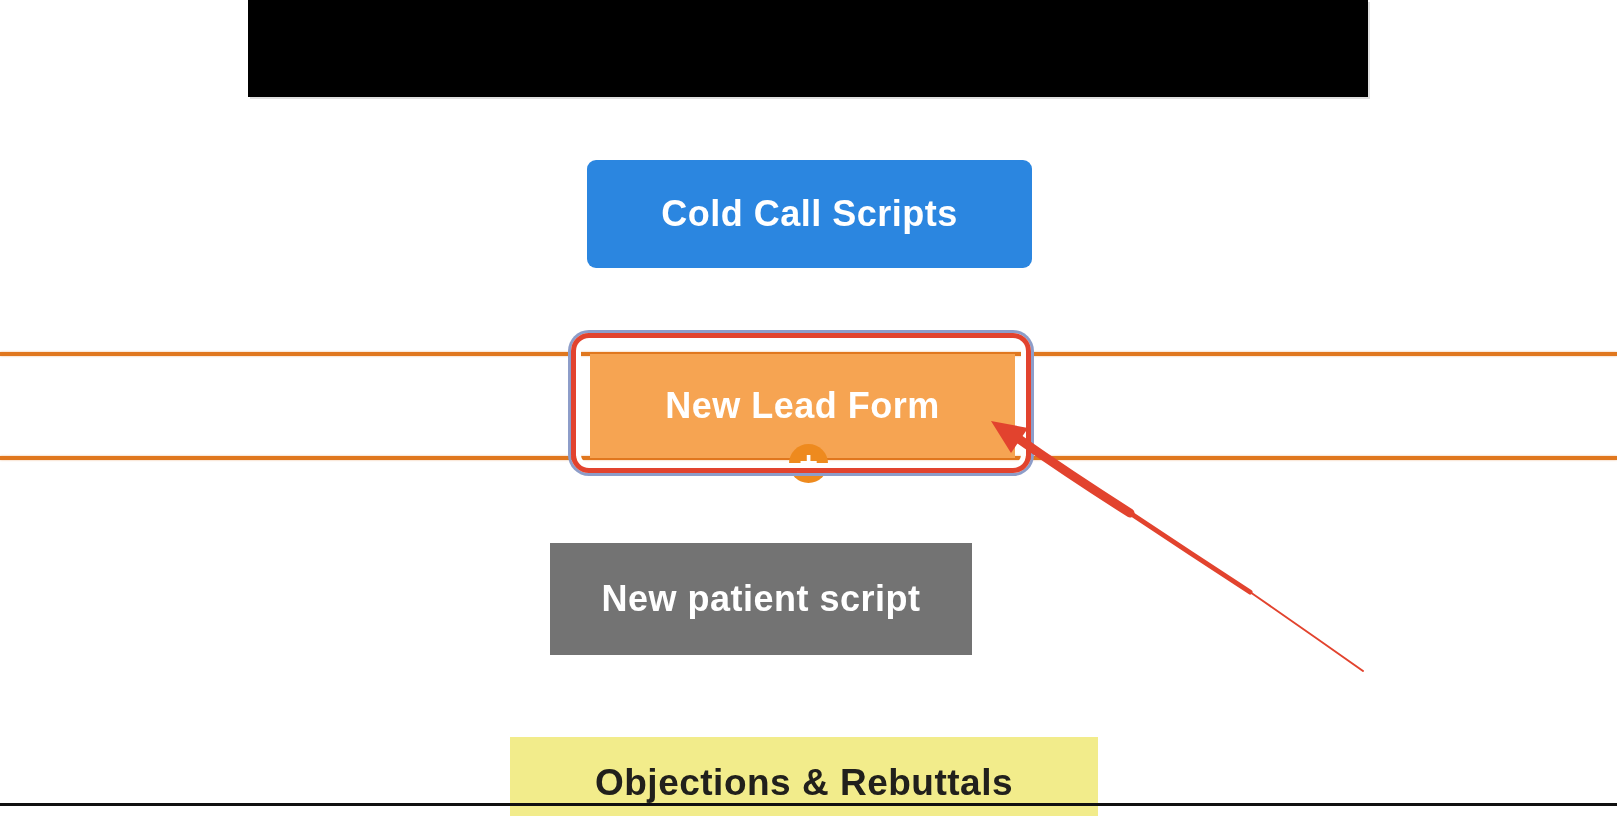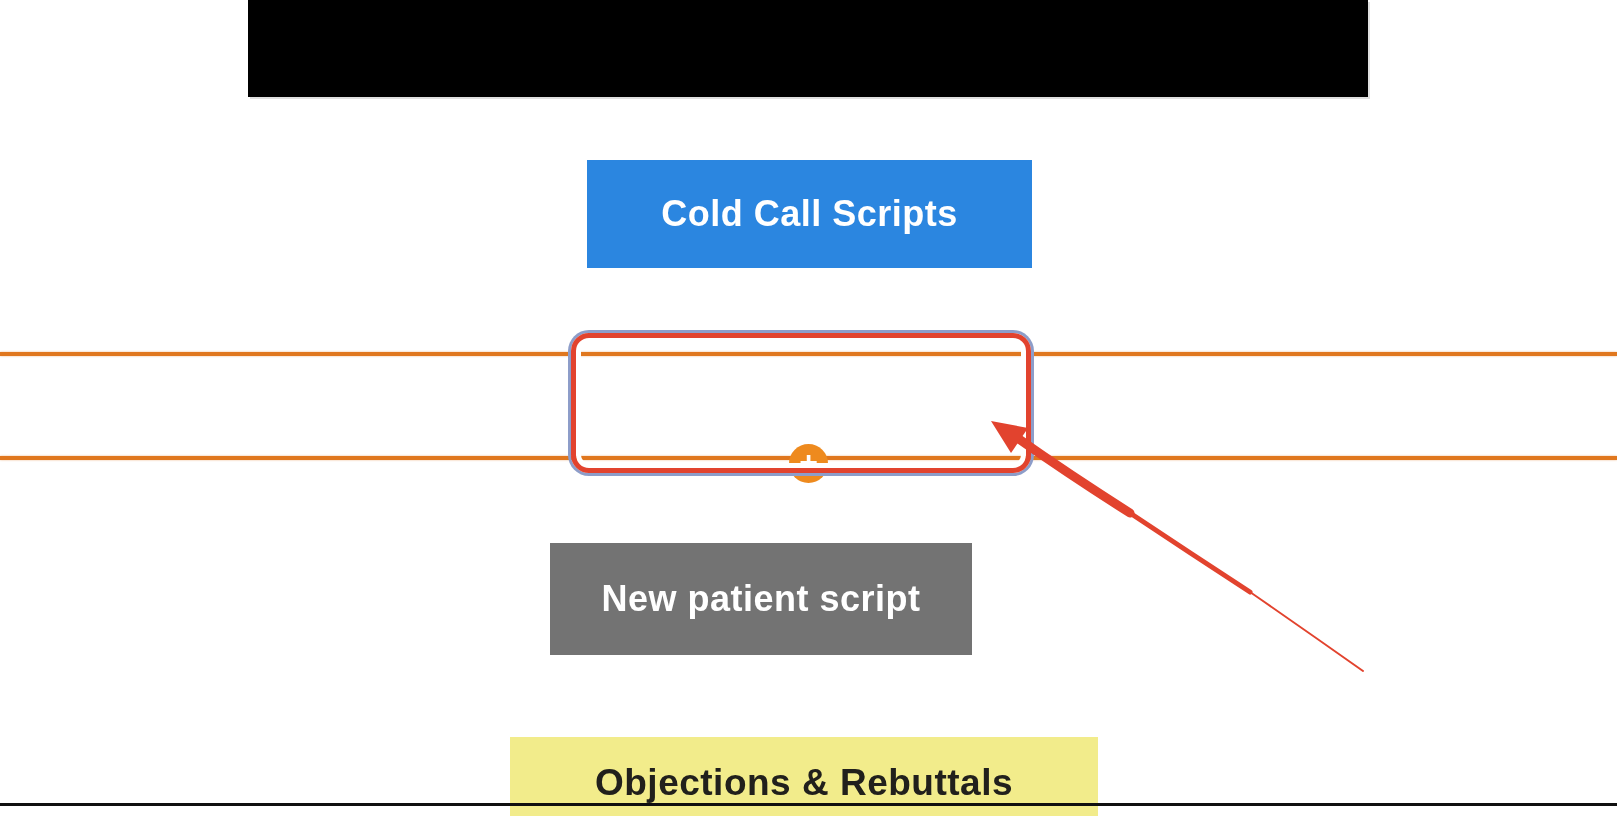--- a/index.html
+++ b/index.html
@@ -27,20 +27,21 @@
     font-weight: bold;
     font-size: 36px;
     letter-spacing: 0.5px;
     color: #ffffff;
     padding: 0;
     cursor: pointer;
   }
   .btn-blue {
     left: 587px; top: 160px; width: 445px; height: 108px;
     background: #2b86e0;
+    border-radius: 9px;
   }
   .hline {
     position: absolute;
     left: 0; width: 1617px; height: 4px;
     background: #e0771e;
     box-shadow: 0 0 2px rgba(224,119,30,0.6);
   }
   .hline-top { top: 352px; }
   .hline-bottom { top: 456px; }
   .btn-orange {
@@ -100,20 +101,21 @@
 
 <div class="stage">
 
   <div class="redaction"></div>
 
   <button class="btn btn-blue">Cold Call Scripts</button>
 
   <div class="hline hline-top"></div>
   <div class="hline hline-bottom"></div>
 
+  <button class="btn btn-orange">New Lead Form</button>
 
   <div class="plus-circle">
     <span>+</span>
   </div>
 
   <div class="annotation-box"></div>
 
   <svg class="arrow-svg" viewBox="0 0 1617 816" xmlns="http://www.w3.org/2000/svg">
     <path d="M1016,437 Q1070,475 1130,513" stroke="#e2432e" stroke-width="9" fill="none" stroke-linecap="round"></path>
     <path d="M1130,513 Q1190,553 1250,592" stroke="#e2432e" stroke-width="5" fill="none" stroke-linecap="round"></path>

